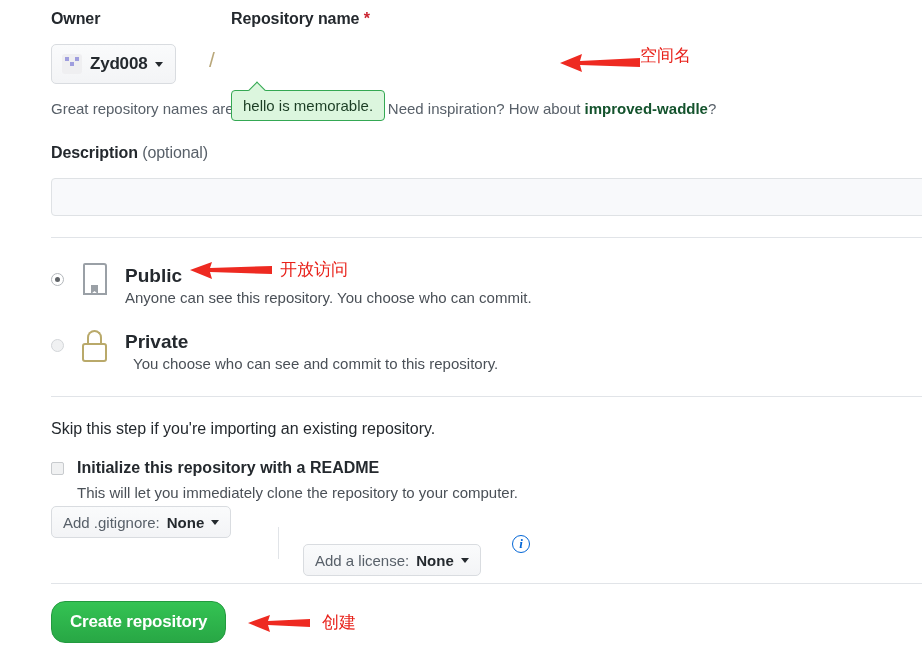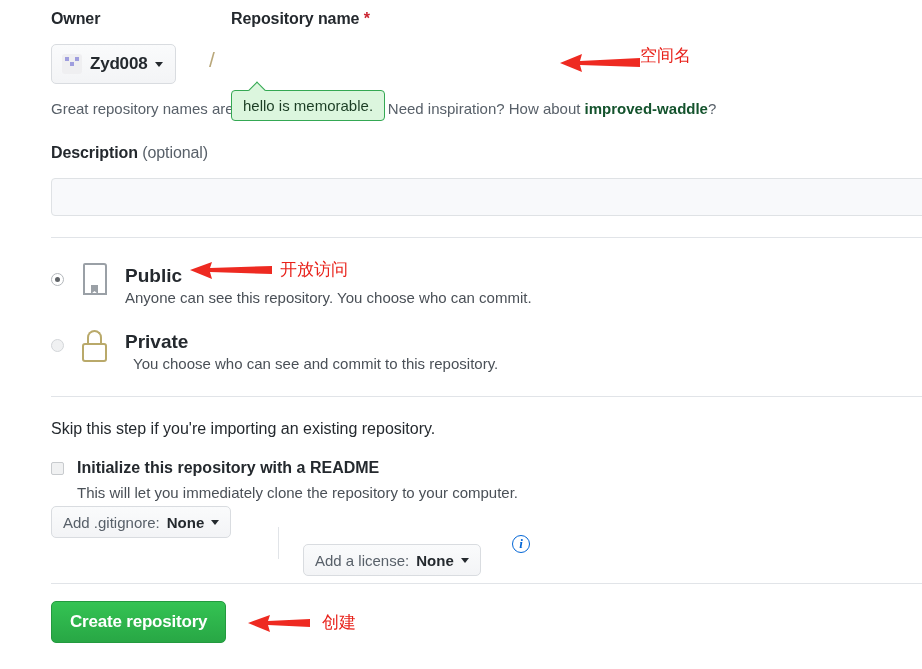--- a/index.html
+++ b/index.html
@@ -387,21 +387,21 @@
     position: absolute;
     left: 51px;
     top: 601px;
     height: 42px;
     box-sizing: border-box;
     display: flex;
     align-items: center;
     padding: 0 18px;
     background: linear-gradient(#34c353, #28a745);
     border: 1px solid #239a3f;
-    border-radius: 5px;
+    border-radius: 14px;
     color: #ffffff;
     font-size: 17px;
     font-weight: bold;
     letter-spacing: -0.2px;
     cursor: pointer;
   }
 
   
   .anno-text {
     position: absolute;

